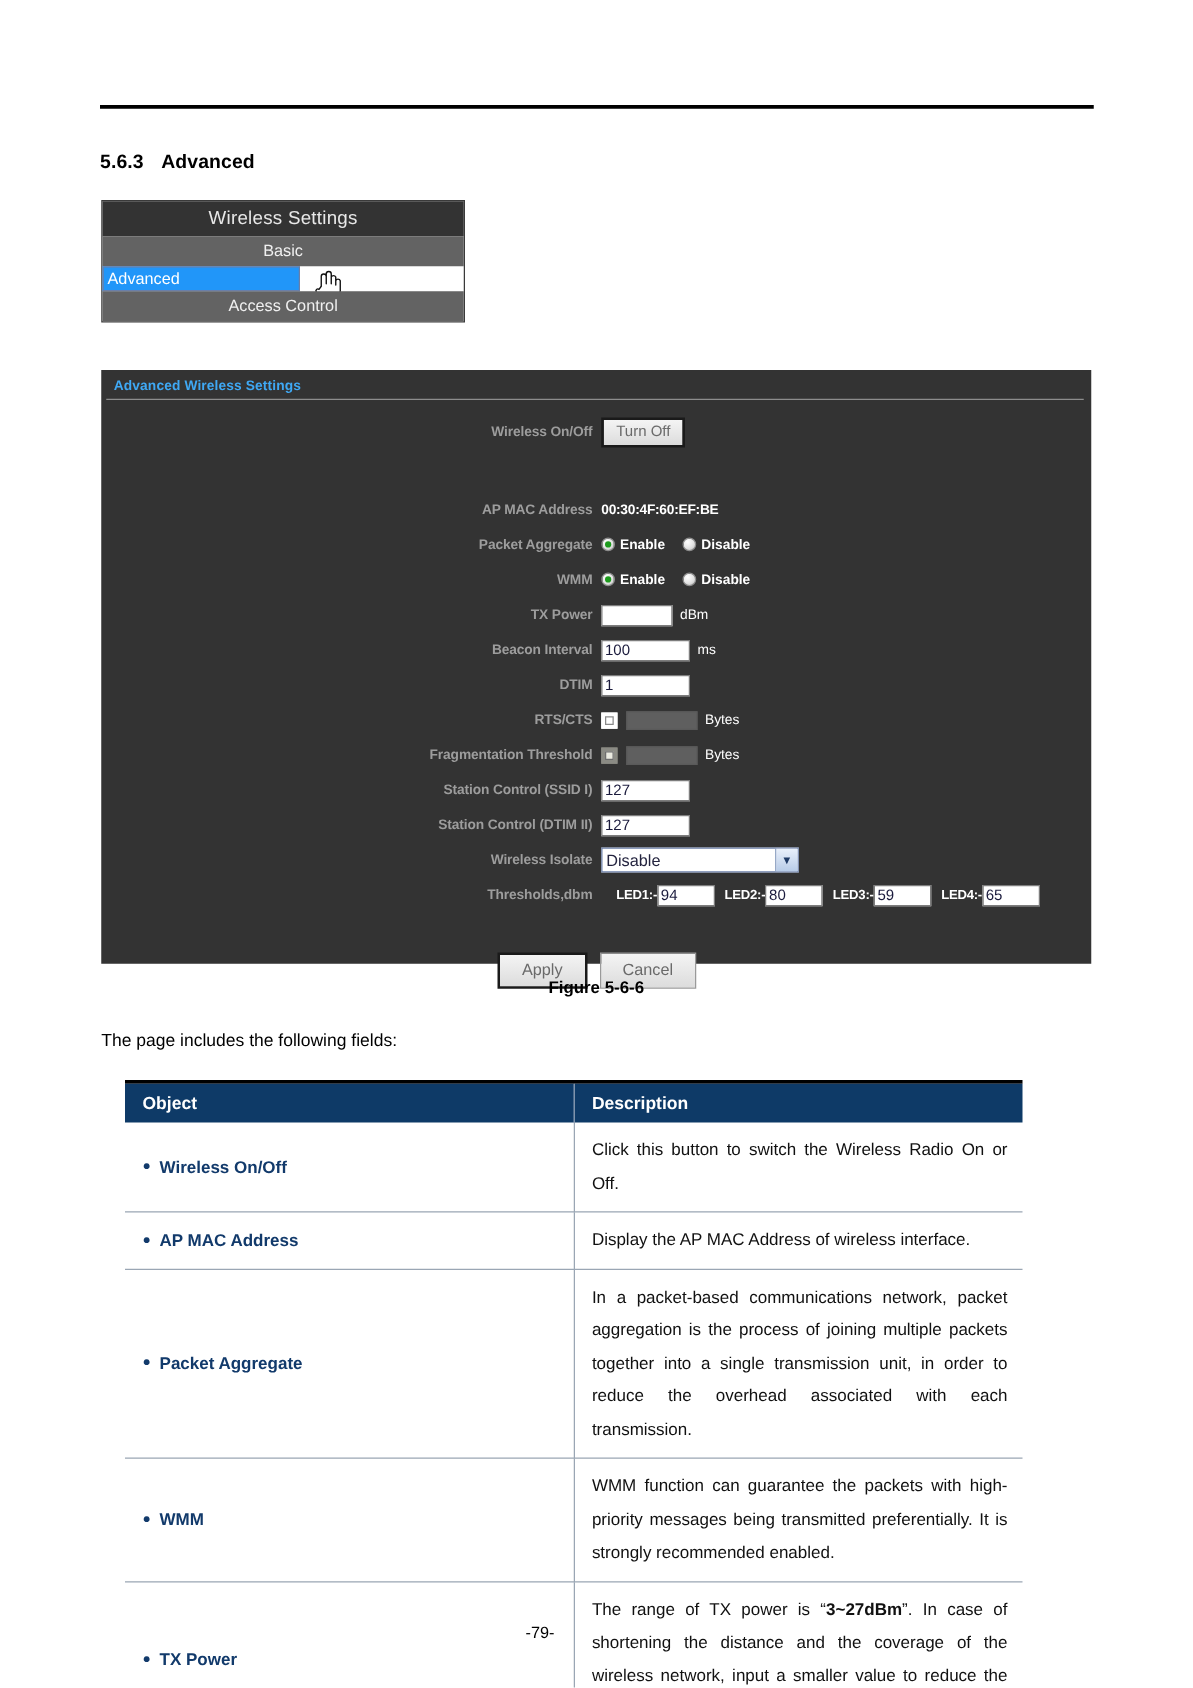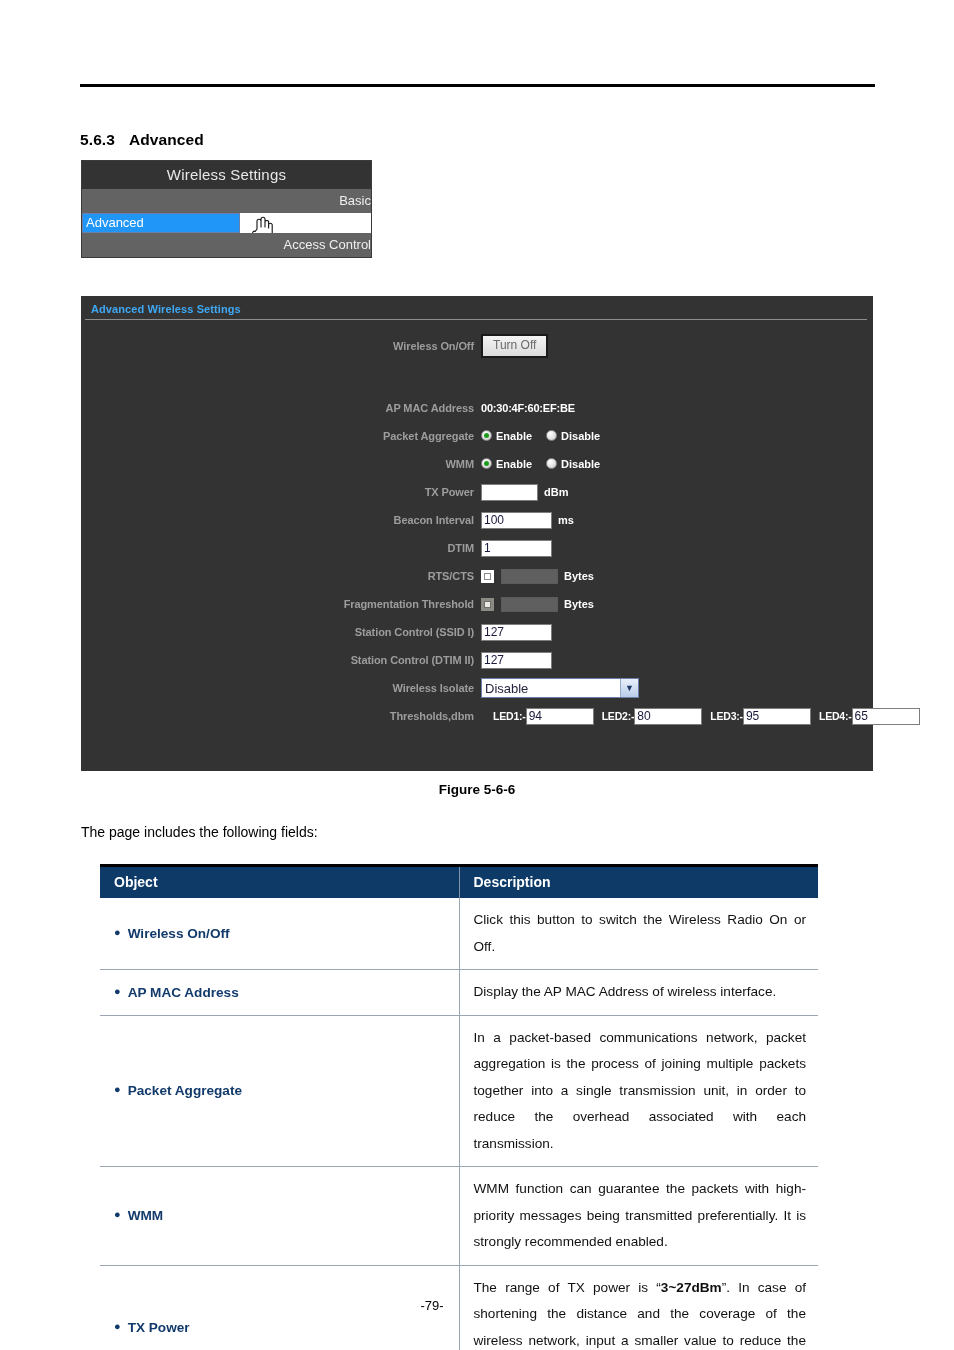--- a/index.html
+++ b/index.html
@@ -32,21 +32,21 @@
     width: 864px;
     text-align: center;
     font-size: 13px;
     color: #000000;
   }
 
   
   .section-heading {
     position: absolute;
     left: 80px;
-    top: 131px;
+    top: 121px;
     font-size: 15.5px;
     font-weight: bold;
     letter-spacing: 0.1px;
   }
   .section-heading .num { margin-right: 14px; }
 
   
   .menu {
     position: absolute;
     left: 81px;
@@ -60,21 +60,21 @@
     color: #e8e8e8;
     font-size: 15px;
     text-align: center;
     padding: 5px 17px 6px;
     letter-spacing: 0.2px;
   }
   .menu-item {
     background: #636363;
     color: #f0f0f0;
     font-size: 13px;
-    text-align: right;
+    text-align: center;
     padding: 4px 0 5px;
     position: relative;
   }
   .menu-item.sel {
     background: #2196f9;
     color: #ffffff;
   }
   .cursor-hand {
     position: absolute;
     left: 168px;
@@ -192,21 +192,21 @@
   .inp-disabled {
     background: #5f5f5f;
     border: 1px solid #5a5a5a;
     height: 15px;
     width: 57px;
     box-sizing: border-box;
   }
   .unit {
     color: #ffffff;
     font-size: 11px;
-    font-weight: bold;
+    font-weight: normal;
     margin-left: 6px;
   }
 
   
   .cbox {
     width: 13px; height: 13px;
     background: #ffffff;
     border: 1px solid #ffffff;
     box-sizing: border-box;
     position: relative;
@@ -249,21 +249,21 @@
   
   .thr { display: flex; align-items: center; }
   .thr-lbl {
     color: #ffffff;
     font-size: 10.5px;
     font-weight: bold;
     margin-left: 8px;
     letter-spacing: -0.2px;
   }
   .thr-lbl:first-child { margin-left: 0; }
-  .thr .inp { width: 68px; }
+  .thr .inp { width: 46px; }
 
   .actions {
     display: flex;
     justify-content: center;
     gap: 10px;
     margin-top: 32px;
   }
 
   
   .fig-caption {
@@ -480,27 +480,31 @@
 
     <div class="row">
       <div class="lbl">Thresholds,dbm</div>
       <div class="fld">
         <div class="thr">
           <span class="thr-lbl" style="margin-left:12px">LED1:-</span>
           <div class="inp">94</div>
           <span class="thr-lbl">LED2:-</span>
           <div class="inp">80</div>
           <span class="thr-lbl">LED3:-</span>
-          <div class="inp">95</div>
+          <div class="inp">59</div>
           <span class="thr-lbl">LED4:-</span>
           <div class="inp">65</div>
         </div>
       </div>
     </div>
 
+    <div class="actions">
+      <button class="btn btn-apply">Apply</button>
+      <button class="btn btn-cancel">Cancel</button>
+    </div>
 
   </div>
 </div>
 
 <div class="fig-caption">Figure 5-6-6</div>
 
 <div class="intro">The page includes the following fields:</div>
 
 <div class="tbl-wrap">
   <div class="tbl-rule"></div>

